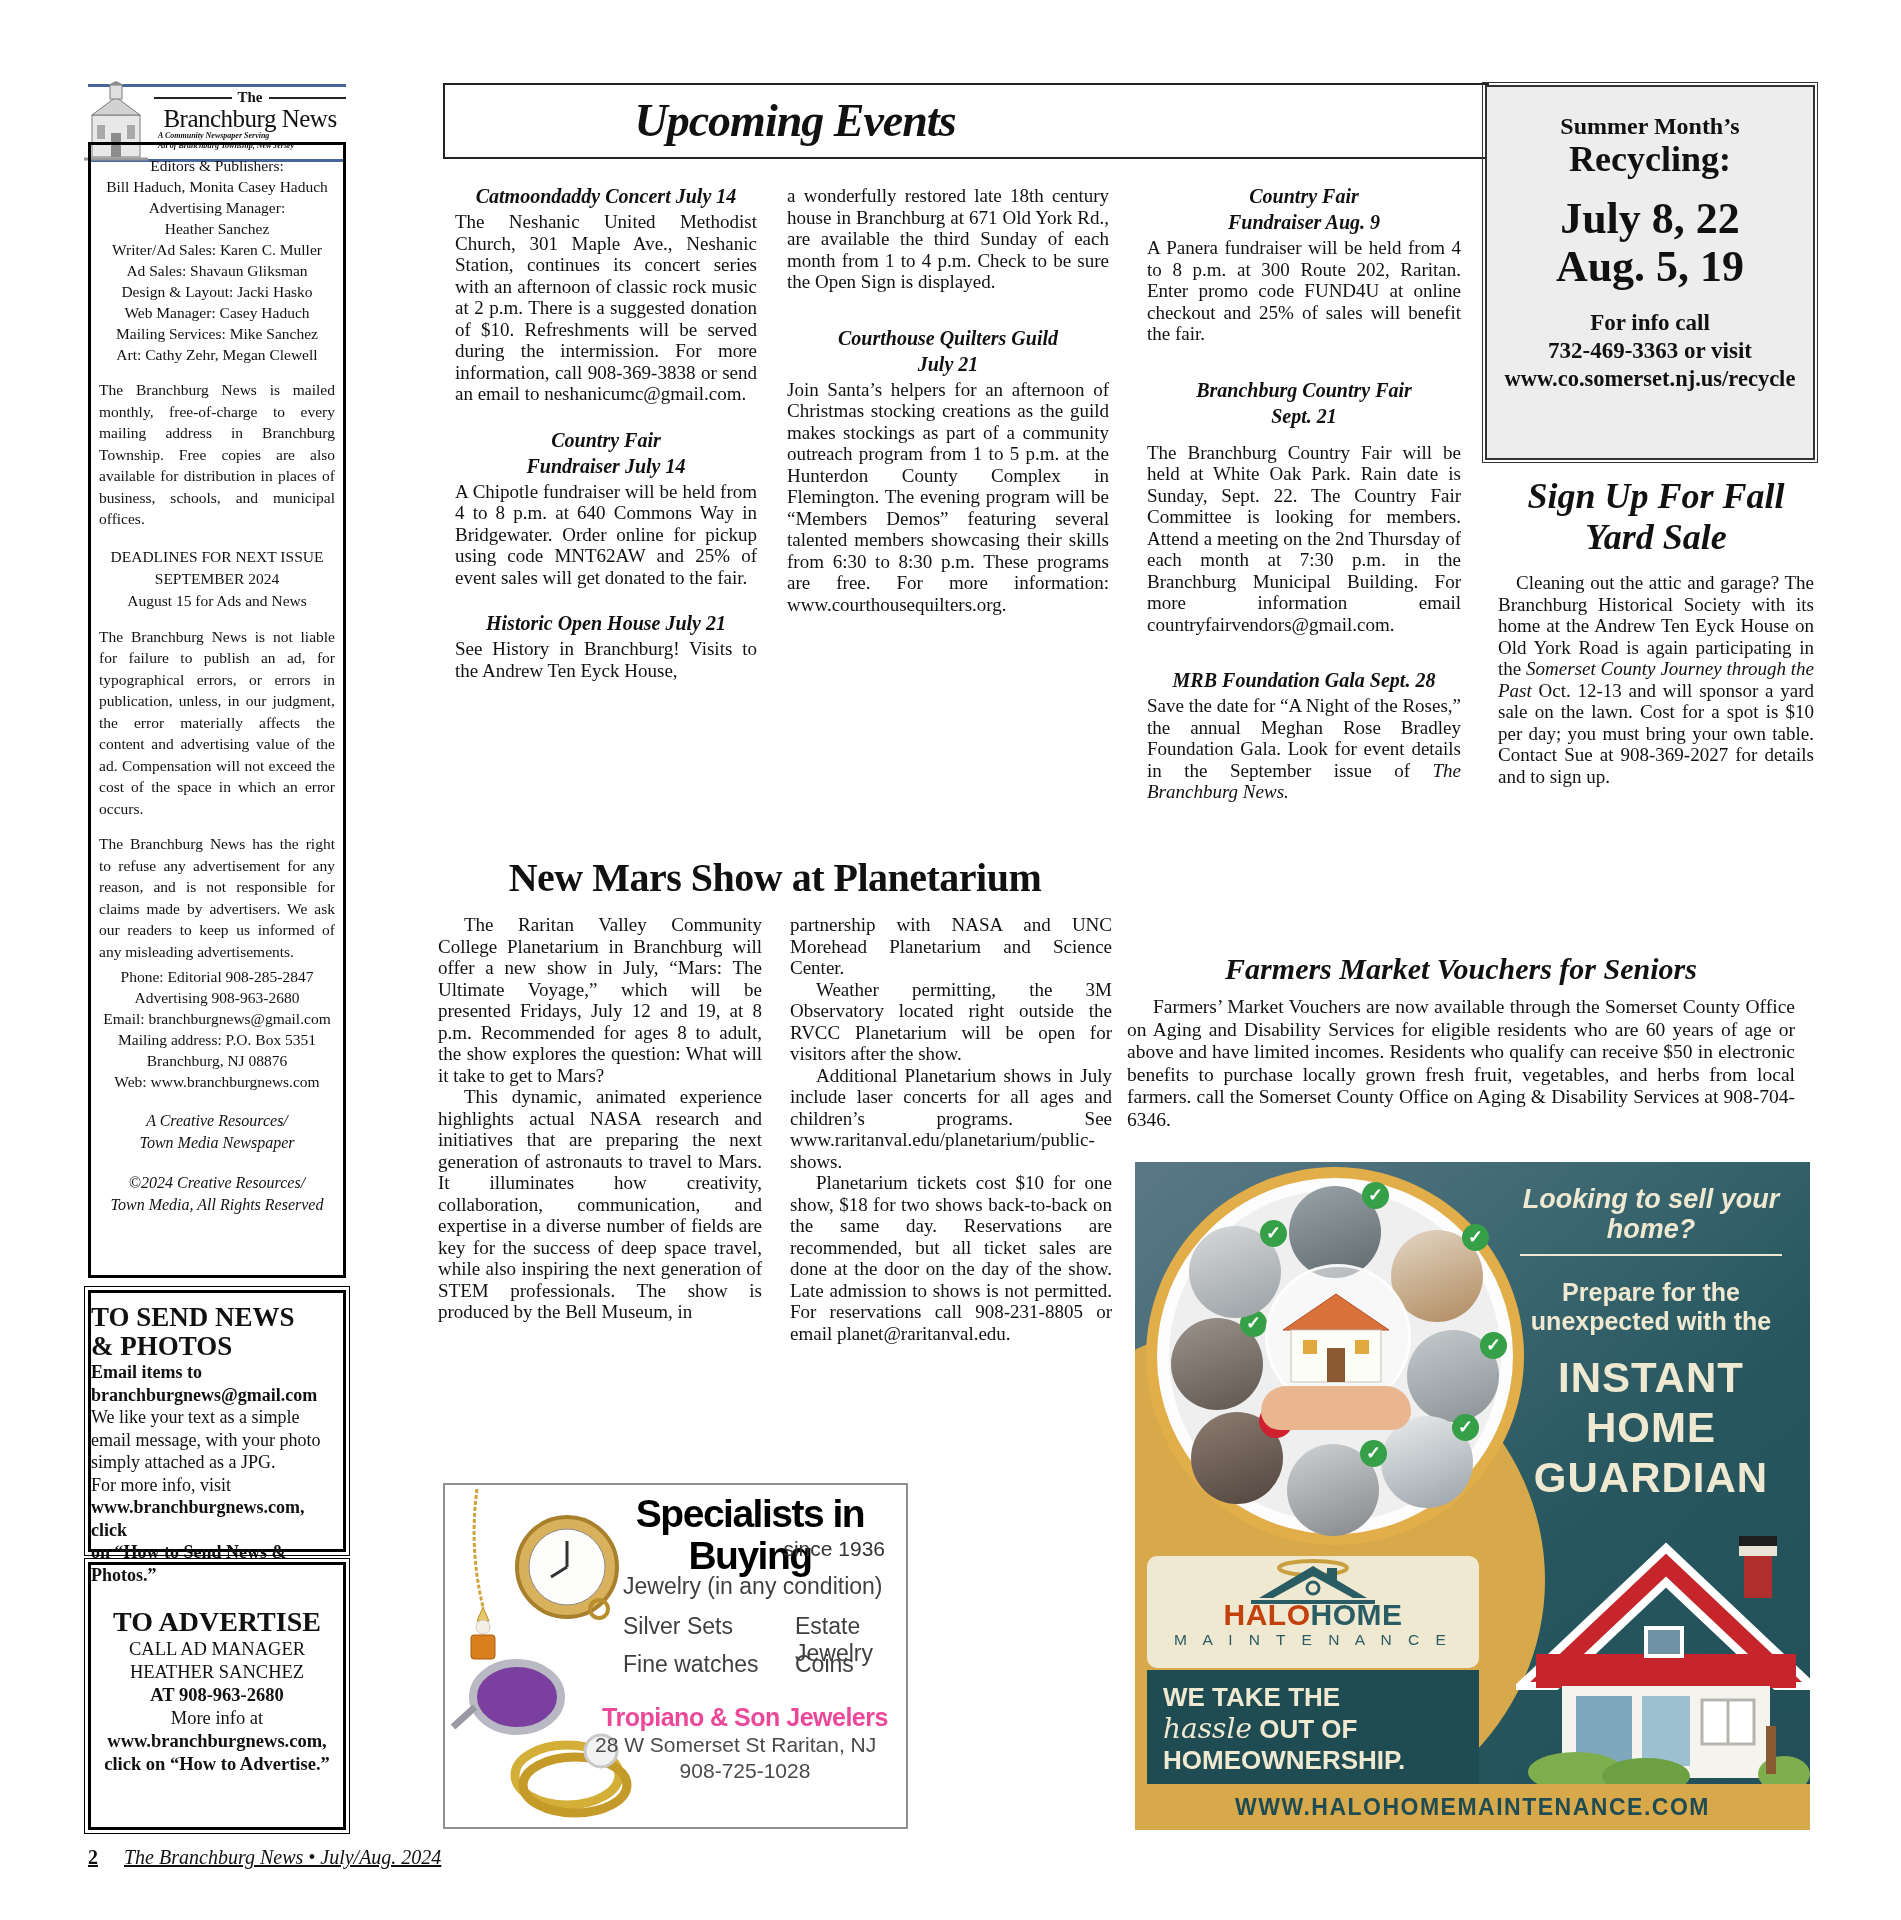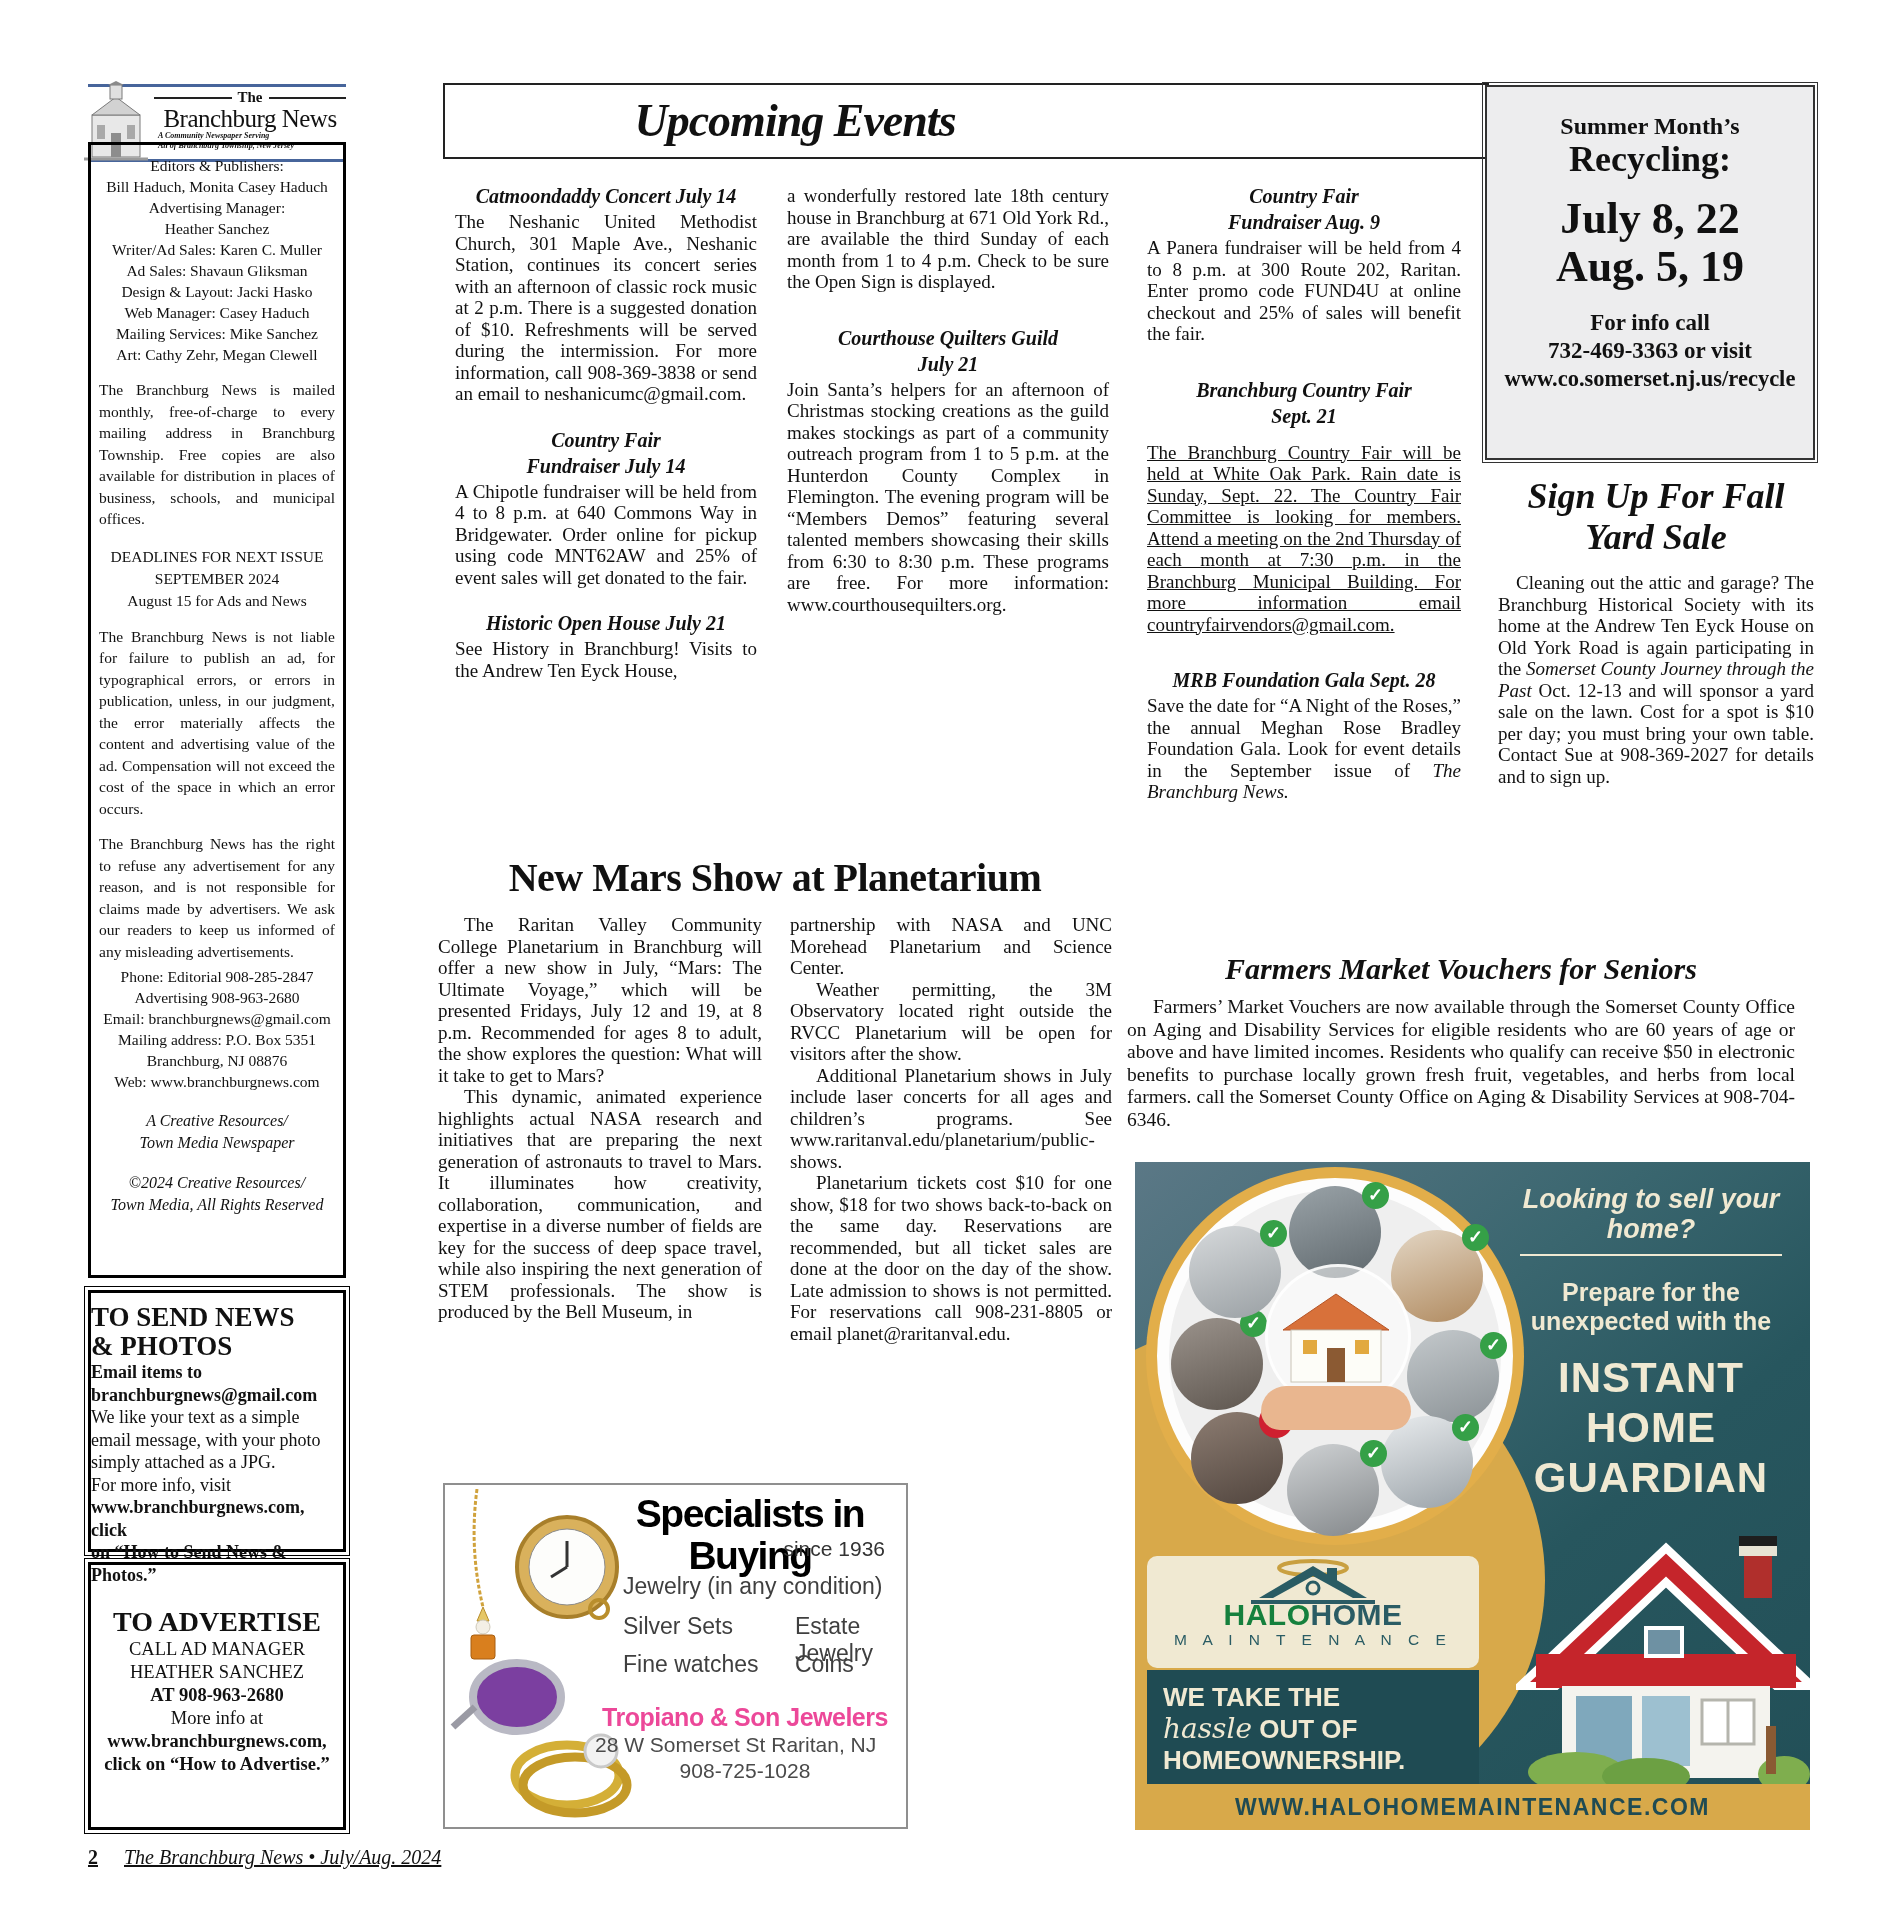--- a/index.html
+++ b/index.html
@@ -91,21 +91,21 @@
         background:rgba(255,255,255,.55);border:3px solid rgba(255,255,255,.85);}
   #hand{position:absolute;left:92px;top:196px;width:150px;height:44px;background:#e9b68f;border-radius:40px 40px 30px 30px;}
   #halo-right{position:absolute;left:368px;top:22px;width:296px;text-align:center;color:#f0e9d2;}
   #halo-headline{font-style:italic;font-weight:bold;font-size:27px;line-height:30px;}
   #halo-rule{width:262px;height:2px;background:#f0e9d2;margin:10px auto 22px;}
   .halo-sub{font-size:25px;line-height:29px;font-weight:bold;}
   .halo-big{font-weight:bold;font-size:42px;line-height:48px;letter-spacing:1px;margin-top:2px;}
   #halo-big-wrap{margin-top:18px;}
   #halo-logo-box{position:absolute;left:12px;top:394px;width:332px;height:112px;background:#f0e9d2;border-radius:10px;text-align:center;}
   #halo-logo-line{font-size:30px;font-weight:bold;letter-spacing:.5px;margin-top:44px;line-height:30px;}
-  .lg-gold{color:#15803d;}
+  .lg-gold{color:#c2410c;}
   .lg-teal{color:#2a5c64;}
   #halo-logo-maint{font-size:15.5px;letter-spacing:6px;color:#2a5c64;line-height:20px;}
   #halo-roof{position:absolute;left:102px;top:2px;}
   #halo-tagline{position:absolute;left:12px;top:508px;width:332px;height:114px;background:#1f4b53;color:#f0e9d2;
                 padding:12px 0 0 16px;box-sizing:border-box;font-weight:bold;font-size:26px;line-height:31px;text-align:left;}
   .hassle{font-family:"DejaVu Serif",serif;font-style:italic;font-weight:normal;font-size:28px;}
   #halo-bar{position:absolute;left:0;bottom:0;width:100%;height:46px;background:#d8a94a;color:#1f4b53;
             font-weight:bold;font-size:23px;line-height:46px;text-align:center;letter-spacing:1.5px;}
   #halo-house{position:absolute;right:-6px;bottom:44px;}
   .i{font-style:italic;}
@@ -235,21 +235,21 @@
 
   <div id="ev-col3" class="abs">
     <div class="ev">
       <div class="ev-title">Country Fair</div>
       <div class="ev-title">Fundraiser Aug. 9</div>
       <p class="body">A Panera fundraiser will be held from 4 to 8 p.m. at 300 Route 202, Raritan. Enter promo code FUND4U at online checkout and 25% of sales will benefit the fair.</p>
     </div>
     <div class="ev ev-big-gap">
       <div class="ev-title">Branchburg Country Fair</div>
       <div class="ev-title">Sept. 21</div>
-      <p class="body" style="margin-top:14px;text-decoration:underline;">The Branchburg Country Fair will be held at White Oak Park. Rain date is Sunday, Sept. 22. The Country Fair Committee is looking for members. Attend a meeting on the 2nd Thursday of each month at 7:30 p.m. in the Branchburg Municipal Building. For more information email countryfairvendors@gmail.com.</p>
+      <p class="body" style="margin-top:14px;">The Branchburg Country Fair will be held at White Oak Park. Rain date is Sunday, Sept. 22. The Country Fair Committee is looking for members. Attend a meeting on the 2nd Thursday of each month at 7:30 p.m. in the Branchburg Municipal Building. For more information email countryfairvendors@gmail.com.</p>
     </div>
     <div class="ev ev-big-gap">
       <div class="ev-title">MRB Foundation Gala Sept. 28</div>
       <p class="body"><span>Save the date for “A Night of the Roses,” the annual Meghan Rose Bradley Foundation Gala. Look for event details in the September issue of </span><span class="i">The Branchburg News.</span></p>
     </div>
   </div>
 
   <div id="mars-headline" class="abs">New Mars Show at Planetarium</div>
   <div id="mars-col1" class="abs">
     <p class="body mars-p ind">The Raritan Valley Community College Planetarium in Branchburg will offer a new show in July, “Mars: The Ultimate Voyage,” which will be presented Fridays, July 12 and 19, at 8 p.m. Recommended for ages 8 to adult, the show explores the question: What will it take to get to Mars?</p>

